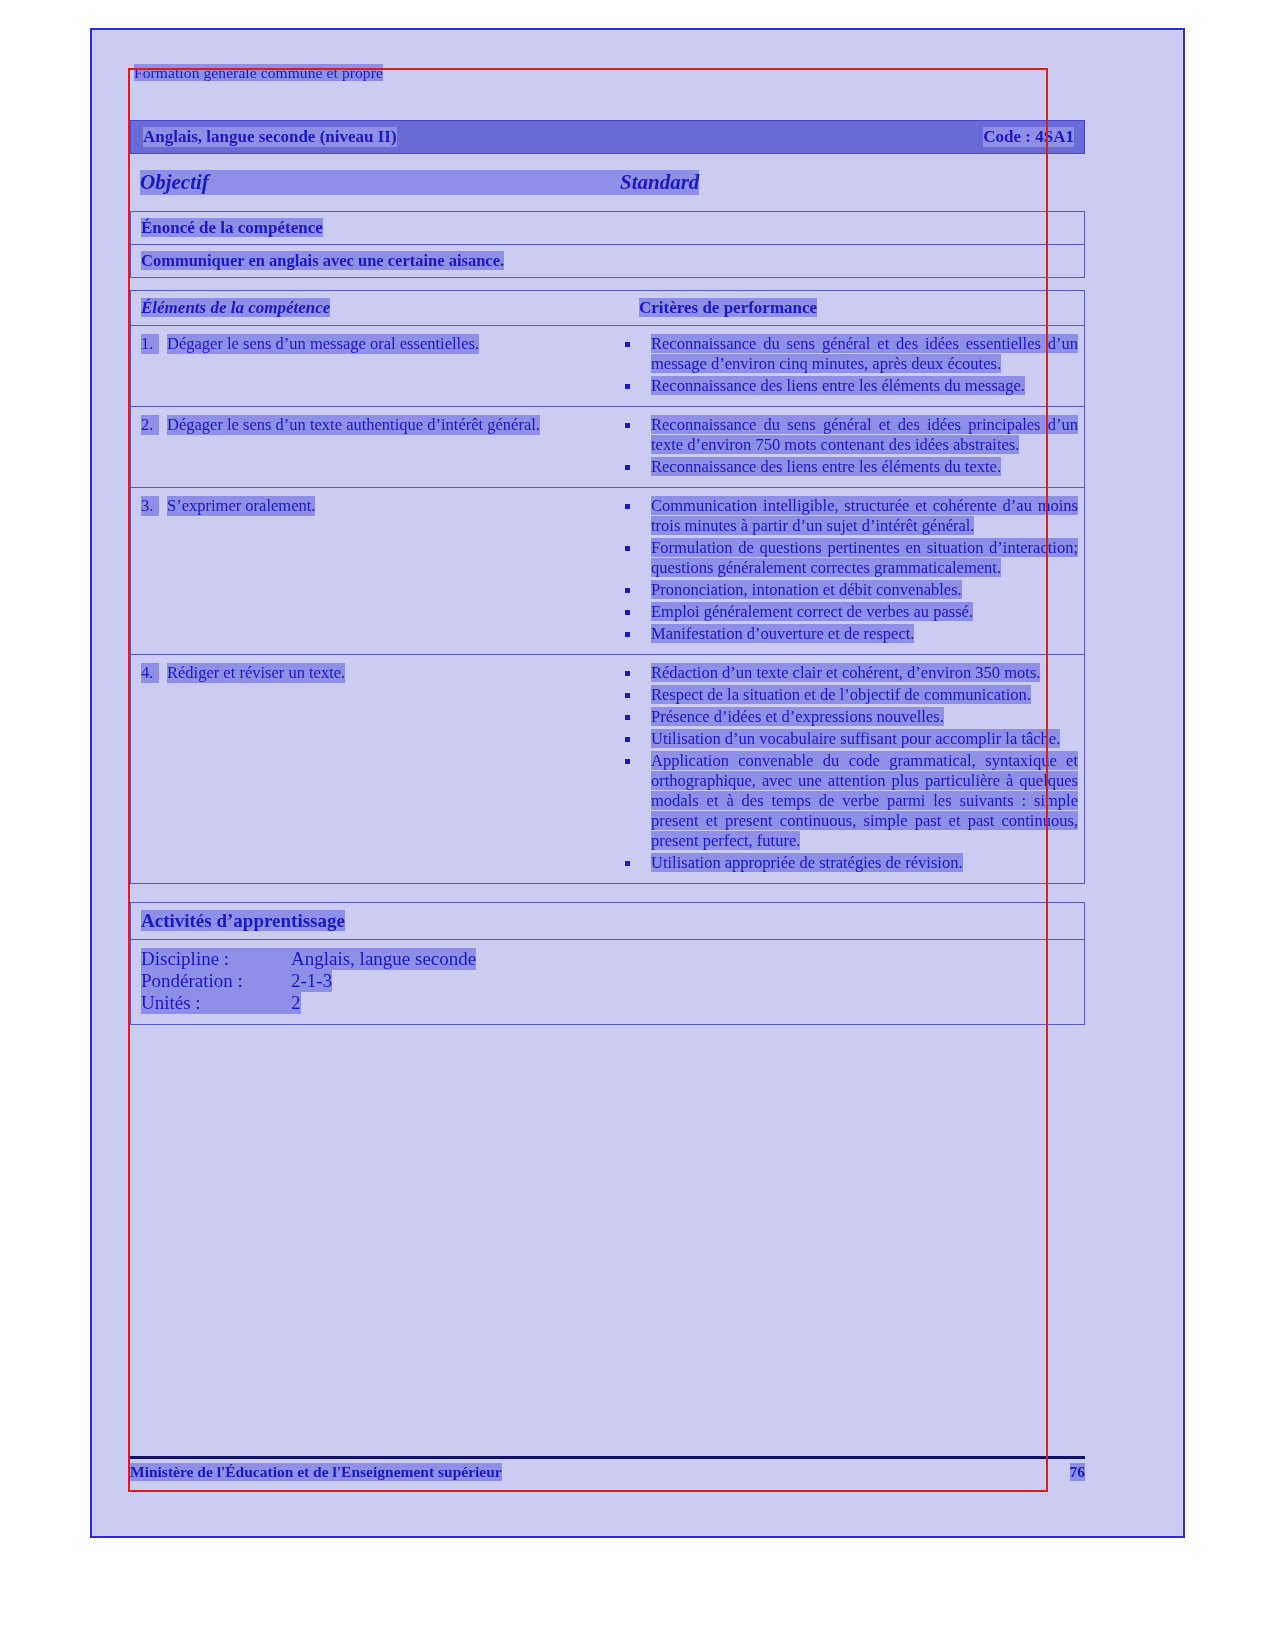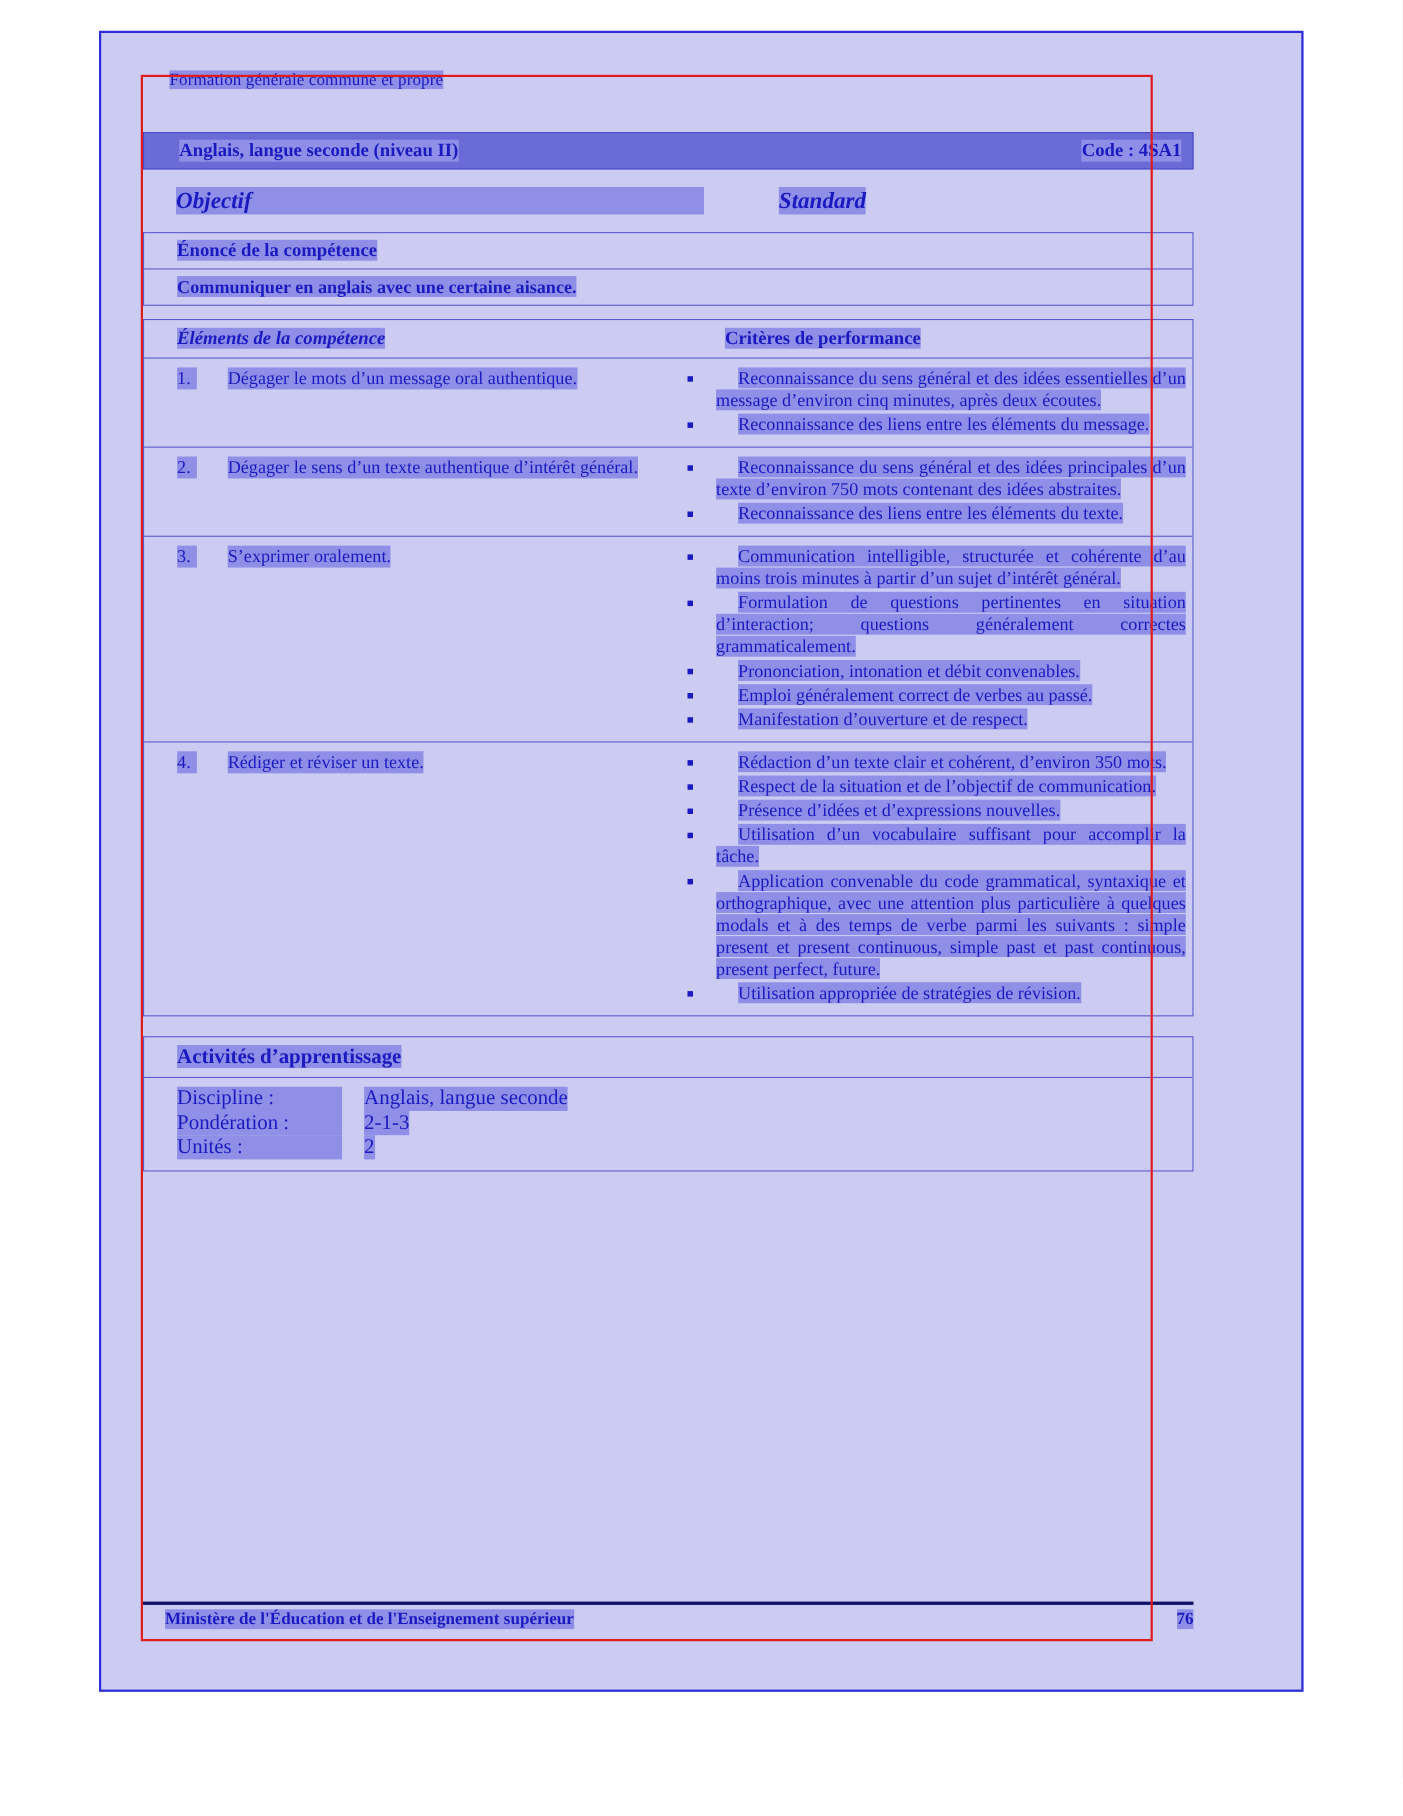--- a/index.html
+++ b/index.html
@@ -44,21 +44,20 @@
     position: absolute;
     left: 130px;
     top: 60px;
     width: 955px;
     box-sizing: border-box;
   }
   
   .hl {
     background: #8f8fe8;
     color: #1a1ac0;
-    margin-left: 20px;
   }
   .topline {
     font-size: 15.5px;
     color: #1a1ac0;
     padding: 4px 2px 2px 4px;
     letter-spacing: .1px;
   }
   .title-bar {
     margin-top: 36px;
     background: #6b6bd8;
@@ -76,21 +75,20 @@
     font-weight: bold;
   }
   .obj-std {
     display: flex;
     margin-top: 14px;
     padding: 2px 0 2px 10px;
     font-style: italic;
     font-weight: bold;
     font-size: 21px;
     color: #1a1ac0;
-    gap: 48px;
   }
   .obj-std .objectif { width: 480px; }
   .tbl {
     margin-top: 14px;
     border: 1px solid #5a5ad0;
     box-sizing: border-box;
   }
   .tbl .row { display: flex; border-bottom: 1px solid #5a5ad0; }
   .tbl .row:last-child { border-bottom: none; font-weight: bold; }
   .head-cell {
@@ -239,21 +237,21 @@
 
       <div class="comp-head">
         <div class="l"><span class="hl">Éléments de la compétence</span></div>
         <div class="r"><span class="hl">Critères de performance</span></div>
       </div>
 
       <div class="comp-row">
         <div class="comp-left">
           <div class="num-item">
             <span class="num hl">1.</span>
-            <span class="hl">Dégager le mots d’un message oral authentique.</span>
+            <span class="hl">Dégager le sens d’un message oral essentielles.</span>
           </div>
         </div>
         <div class="comp-right">
           <ul class="crit">
             <li><span class="hl">Reconnaissance du sens général et des idées essentielles d’un message d’environ cinq minutes, après deux écoutes.</span></li>
             <li><span class="hl">Reconnaissance des liens entre les éléments du message.</span></li>
           </ul>
         </div>
       </div>
 

